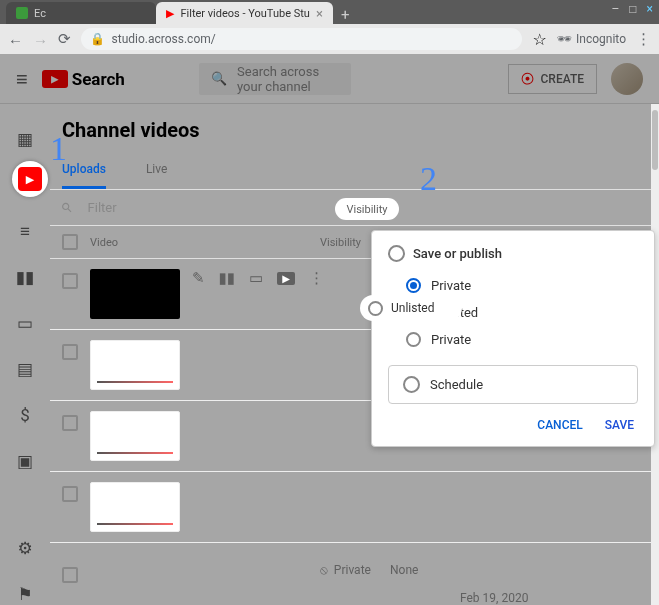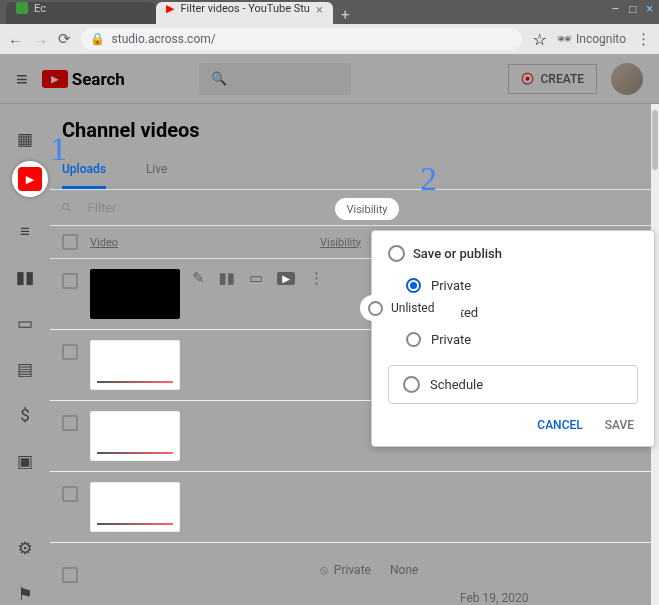--- a/index.html
+++ b/index.html
@@ -1,21 +1,21 @@
 <!DOCTYPE html>
 <html><head>
 <meta charset="utf-8">
 <style>
 * { box-sizing: border-box; margin: 0; padding: 0; font-family: Roboto, Arial, sans-serif; }
 body { width: 659px; height: 605px; overflow: hidden; background: #fff; position: relative; }
 
 
 .browser { background: #5a5a5a; }
 .tab-strip { display: flex; align-items: flex-end; height: 24px; background: #5a5a5a; padding-left: 6px; }
-.tab { display: flex; height: 22px; padding: 0 10px; font-size: 11px; gap: 6px; border-radius: 6px 6px 0 0; min-width: 150px; max-width: 180px; }
+.tab { display: flex; align-items: center; height: 22px; padding: 0 10px; font-size: 11px; gap: 6px; border-radius: 6px 6px 0 0; min-width: 150px; max-width: 180px; }
 .tab.inactive { background: #4a4a4a; color: #ccc; }
 .tab.active { background: #e8e8e8; color: #333; }
 .tab-close { margin-left: auto; color: #888; font-size: 13px; }
 .new-tab { color: #ccc; padding: 0 8px; font-size: 15px; }
 .addr-bar { display: flex; align-items: center; height: 30px; background: #e8e8e8; padding: 0 8px; gap: 10px; }
 .nav-btn { color: #5f6368; font-size: 15px; }
 .url-box { flex: 1; display: flex; align-items: center; background: #f1f3f4; border-radius: 14px; height: 22px; padding: 0 10px; font-size: 12px; color: #5f6368; gap: 6px; }
 .incognito { display: flex; align-items: center; gap: 4px; font-size: 12px; color: #5f6368; }
 
 
@@ -37,21 +37,21 @@
 .rail-spacer { flex: 1; }
 
 
 .main { flex: 1; overflow: hidden; position: relative; }
 .page-title { font-size: 20px; font-weight: 700; padding: 14px 0 10px 12px; }
 .tabs { display: flex; gap: 40px; padding: 0 12px; border-bottom: 1px solid #e0e0e0; font-size: 12px; }
 .tabb { padding: 10px 0; color: #606060; }
 .tabb.active { color: #065fd4; border-bottom: 3px solid #065fd4; font-weight: 500; }
 .filter-row { display: flex; align-items: center; gap: 16px; padding: 10px 12px; color: #888; font-size: 13px; }
 
-.table-head { display: flex; align-items: center; padding: 8px 12px; font-size: 11px; color: #606060; border-top: 1px solid #e0e0e0; border-bottom: 1px solid #e0e0e0; text-decoration: underline; }
+.table-head { display: flex; align-items: center; padding: 8px 12px; font-size: 11px; color: #606060; border-top: 1px solid #e0e0e0; border-bottom: 1px solid #e0e0e0; }
 .th-check { width: 28px; }
 .th-video { width: 230px; }
 .th-vis { width: 70px; }
 .th-restr { width: 70px; }
 .th-date { width: 70px; display:flex; align-items:center; gap:2px; }
 .th-views { width: 52px; text-align: right; }
 .th-com { width: 30px; text-align: right; }
 
 .row { display: flex; align-items: flex-start; padding: 10px 12px; border-bottom: 1px solid #eee; font-size: 12px; color: #606060; min-height: 60px; }
 .row-check { width: 28px; padding-top: 4px; }
@@ -71,21 +71,21 @@
 .vis-panel { position: absolute; right: 4px; top: 176px; width: 284px; background: #fff; border: 1px solid #ccc; border-radius: 4px; box-shadow: 0 2px 6px rgba(0,0,0,.2); padding: 14px 16px 0; font-size: 13px; color: #333; }
 .vis-title { font-weight: 500; margin-bottom: 10px; display:flex; align-items:center; gap:8px; }
 .opt { display:flex; align-items:center; gap:10px; padding: 6px 0 6px 18px; }
 .radio { width:15px; height:15px; border:2px solid #888; border-radius:50%; }
 .radio.on { border-color:#065fd4; }
 .radio.on::after { content:""; display:block; width:7px; height:7px; margin:2px; background:#065fd4; border-radius:50%; }
 .radio-big { width:17px; height:17px; border:2px solid #888; border-radius:50%; }
 .schedule-box { border:1px solid #ccc; border-radius:4px; margin-top:12px; padding:10px 14px; display:flex; align-items:center; gap:10px; }
 .panel-actions { display:flex; justify-content:flex-end; gap:22px; padding:14px 4px; font-size:12px; font-weight:500; }
 .cancel { color:#065fd4; }
-.save { color:#737373;text-align:right; }
+.save { color:#1d4ed8;text-align:right; }
 
 
 .dim::before { content:""; position:absolute; inset:0; background:rgba(0,0,0,.35); pointer-events:none; }
 
 
 .ann-num { position:absolute; font-size:34px; font-weight:400; color:#4285f4; font-family: "Comic Sans MS", cursive; }
 .hl { position:absolute; background:#fff; border-radius:50%; }
 .hl-rail { width:36px; height:36px; left:12px; top:161px; display:flex; align-items:center; justify-content:center; box-shadow: 0 0 4px rgba(0,0,0,.3); }
 .hl-rail .rail-inner { width:24px; height:24px; background:#ff0000; border-radius:4px; display:flex; align-items:center; justify-content:center; color:#fff; font-size:11px; }
 .hl-vis { width:64px; height:22px; left:335px; top:198px; border-radius:11px; display:flex; align-items:center; justify-content:center; font-size:11px; color:#606060; }
@@ -138,20 +138,21 @@
 
 <div class="app dim">
   <div class="app-header">
     <span class="menu-icon">≡</span>
     <div class="logo">
       <span class="logo-yt">▶</span>
       <span>Search</span>
     </div>
     <div class="search-box">
       <span>🔍</span>
+      <span>Search across your channel</span>
     </div>
     <div style="flex:1"></div>
     <div class="create-btn">
       <span class="create-red">⦿</span>
       <span>CREATE</span>
     </div>
     <div class="avatar"></div>
   </div>
 
   <div class="body-area">

